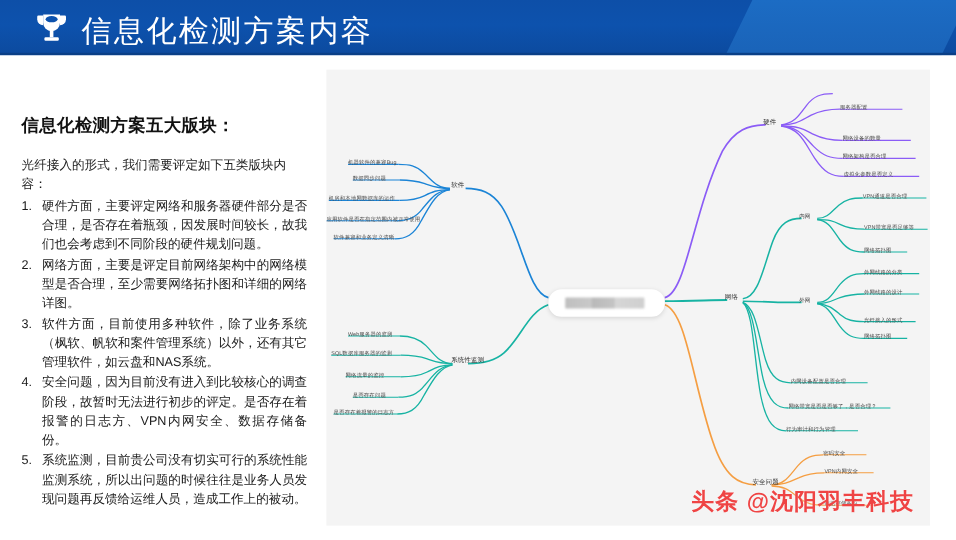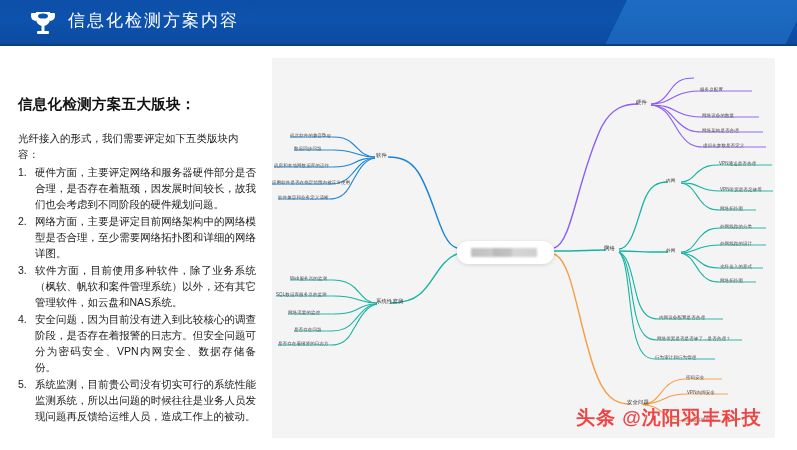--- a/index.html
+++ b/index.html
@@ -24,21 +24,21 @@
   }
   .header-underline{
     position:absolute;left:0;top:44px;width:797px;height:2px;
     background:#0a3f86;
   }
   .trophy{
     position:absolute;left:28px;top:10px;width:30px;height:28px;
   }
   .header-title{
     position:absolute;left:68px;top:9px;
-    font-size:17px;color:#ffffff;letter-spacing:2px;
+    font-size:25px;color:#ffffff;letter-spacing:2px;
     font-weight:normal;
     white-space:nowrap;
   }
 
   
   .left-col{
     position:absolute;left:18px;top:95px;width:238px;
   }
   .left-title{
     font-size:14.5px;font-weight:bold;color:#111111;
@@ -116,21 +116,21 @@
   <div class="header-underline"></div>
 </div>
 
 <div class="left-col">
   <div class="left-title">信息化检测方案五大版块：</div>
   <p class="left-intro">光纤接入的形式，我们需要评定如下五类版块内容：</p>
   <ul class="left-list">
     <li><span class="num">1.</span><span>硬件方面，主要评定网络和服务器硬件部分是否合理，是否存在着瓶颈，因发展时间较长，故我们也会考虑到不同阶段的硬件规划问题。</span></li>
     <li><span class="num">2.</span><span>网络方面，主要是评定目前网络架构中的网络模型是否合理，至少需要网络拓扑图和详细的网络详图。</span></li>
     <li><span class="num">3.</span><span>软件方面，目前使用多种软件，除了业务系统（枫软、帆软和案件管理系统）以外，还有其它管理软件，如云盘和NAS系统。</span></li>
-    <li><span class="num">4.</span><span>安全问题，因为目前没有进入到比较核心的调查阶段，是否存在着报警的日志方。但安全问题可分为密码安全、VPN内网安全、数据存储备份。</span></li>
+    <li><span class="num">4.</span><span>安全问题，因为目前没有进入到比较核心的调查阶段，故暂时无法进行初步的评定。是否存在着报警的日志方、VPN内网安全、数据存储备份。</span></li>
     <li><span class="num">5.</span><span>系统监测，目前贵公司没有切实可行的系统性能监测系统，所以出问题的时候往往是业务人员发现问题再反馈给运维人员，造成工作上的被动。</span></li>
   </ul>
 </div>
 
 <div class="panel">
 
   <svg class="mm" viewBox="0 0 503 380">
     <g fill="none" stroke-width="1.1">
 
       <path d="M282 190 C300 186 305 120 330 68 C340 50 352 46 366 46" stroke="#8b5cf6" stroke-width="1.4"></path>

